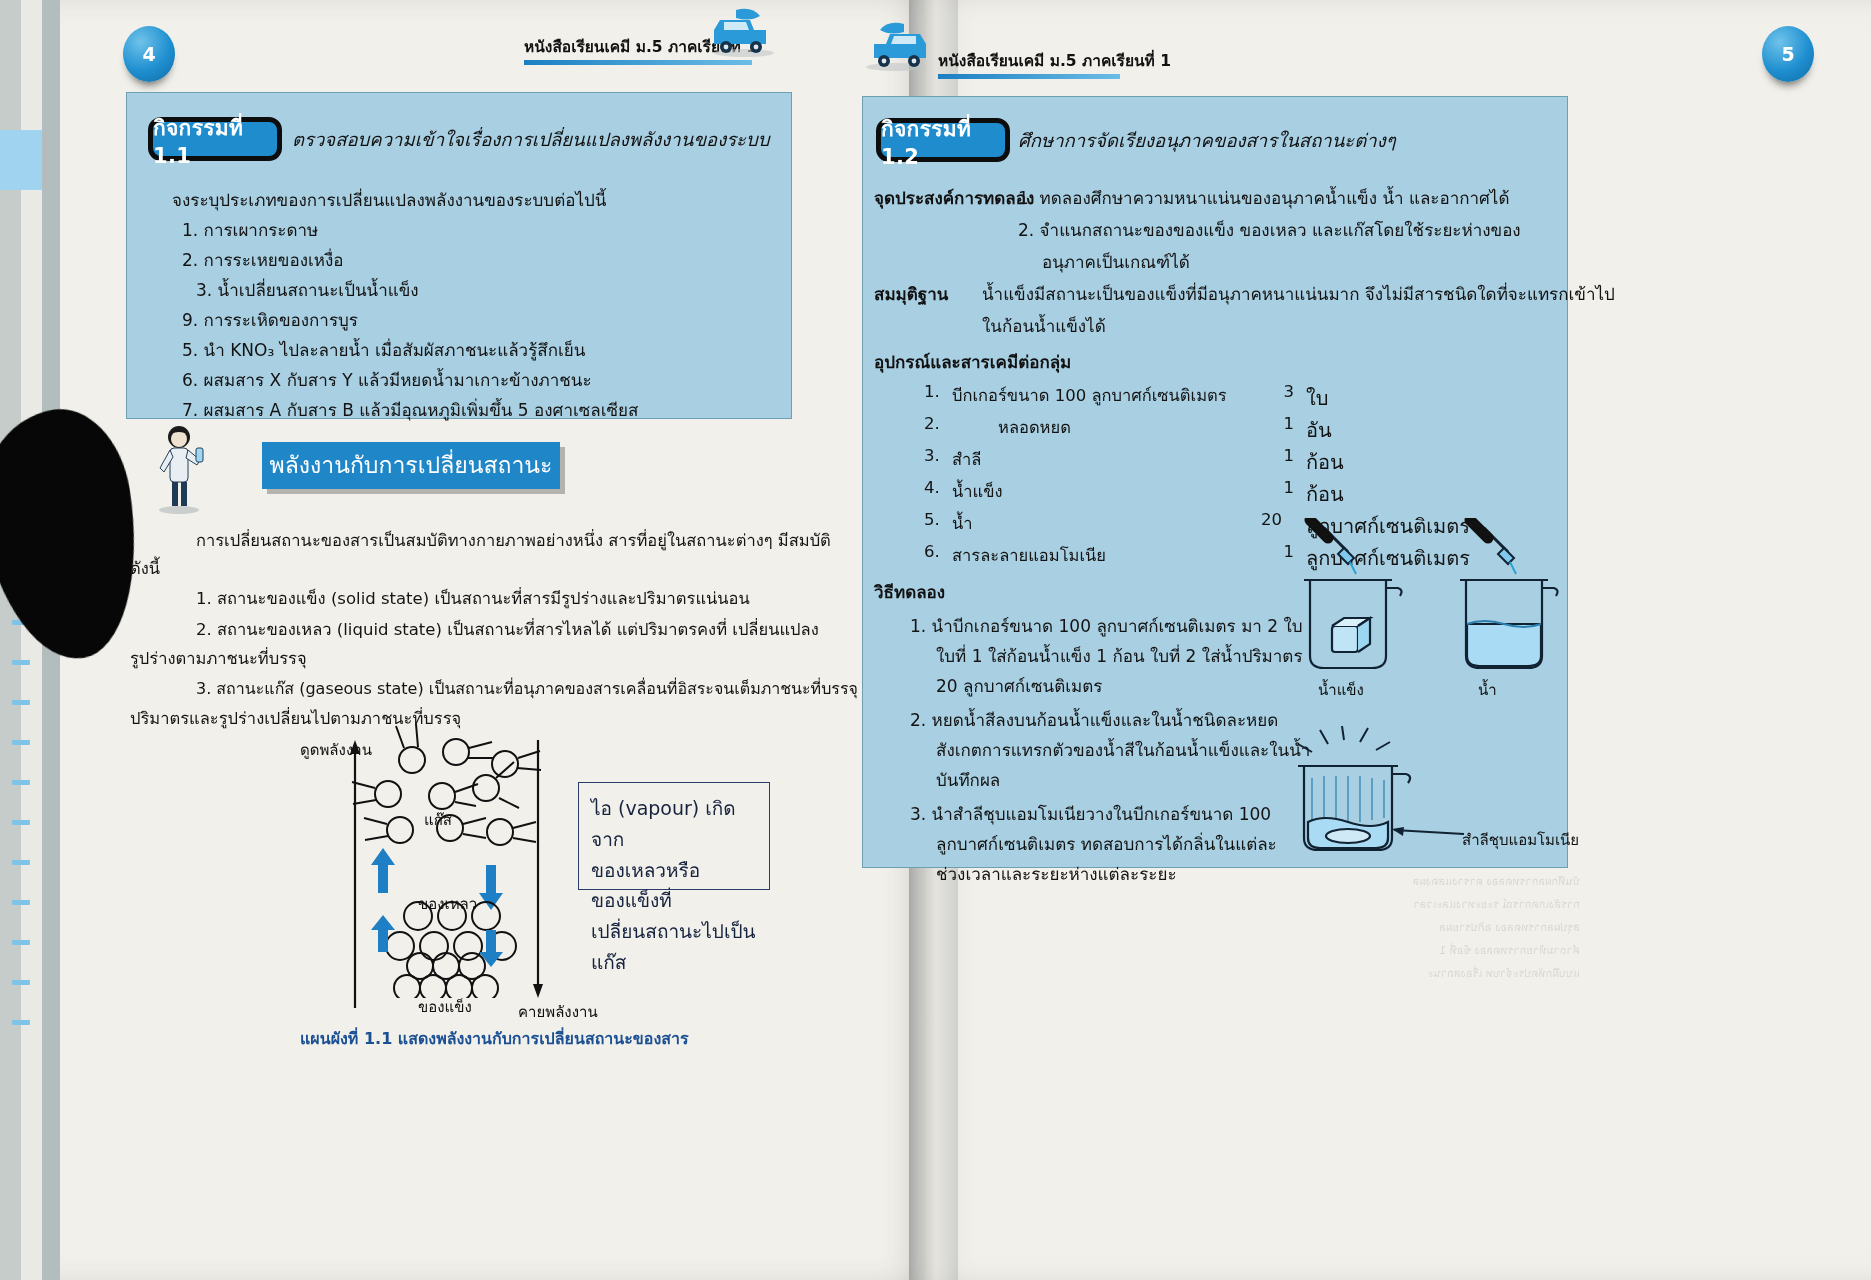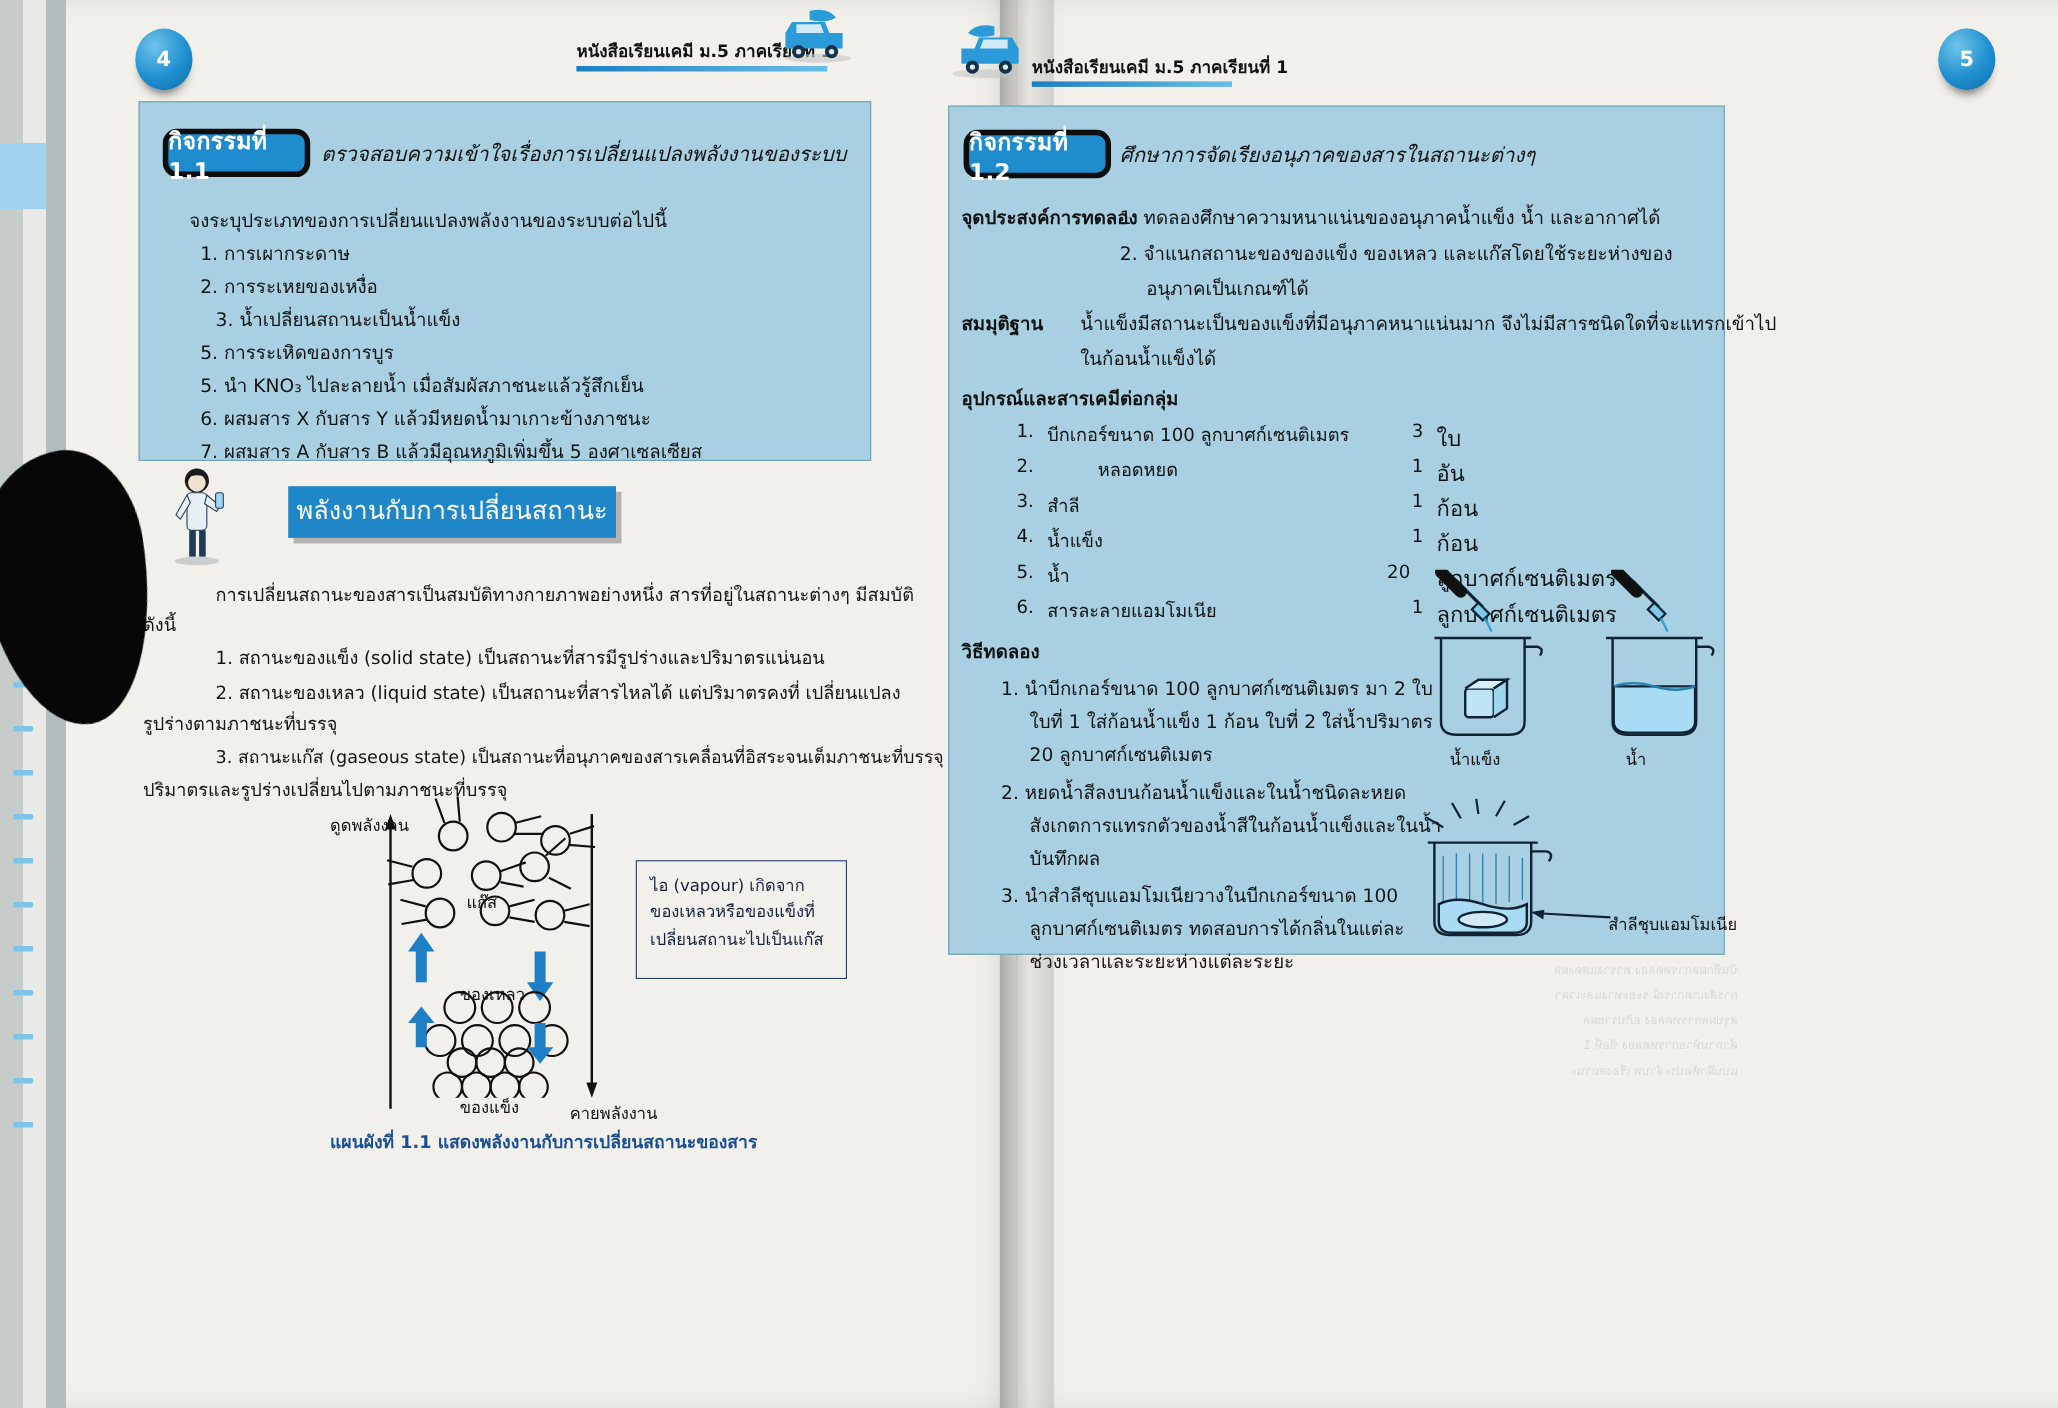--- a/index.html
+++ b/index.html
@@ -95,21 +95,21 @@
     display:block; text-align:center; line-height:47px;
   }
   #sec-mascot { position:absolute; left:148px; top:424px; width:62px; height:90px; }
 
   
   .body-p { position:absolute; font-size:16.5px; color:#141414; line-height:1.62; }
   .dlabel { position:absolute; font-size:15px; color:#111; white-space:nowrap; }
   .vnote {
     position:absolute; left:578px; top:782px; width:192px; height:108px;
     border:1.6px solid #2b3c6b; background:transparent;
-    padding:10px 12px; font-size:15px; color:#16233f; line-height:1.62;
+    padding:10px 12px; font-size:19px; color:#16233f; line-height:1.62;
   }
   .caption {
     position:absolute; font-size:16px; font-weight:bold; color:#1a4f94; white-space:nowrap;
   }
 
   
   .lbl { position:absolute; font-weight:bold; font-size:17px; color:#111; white-space:nowrap;}
   .eq-row { position:absolute; font-size:16.5px; color:#131313; white-space:nowrap; }
   .eq-qty { position:absolute; font-size:16.5px; color:#131313; text-align:right; width:28px;}
   .eq-unit{ position:absolute; font-size:20px; color:#131313; white-space:nowrap;}
@@ -166,21 +166,21 @@
   </svg>
 
   <div class="panel" style="left:126px; top:92px; width:666px; height:327px;"></div>
   <div class="badge" style="left:148px; top:117px; width:134px; height:44px;">กิจกรรมที่ 1.1</div>
   <div class="act-title" style="left:292px; top:125px;">ตรวจสอบความเข้าใจเรื่องการเปลี่ยนแปลงพลังงานของระบบ</div>
 
   <div class="p-text" style="left:172px; top:186px;">จงระบุประเภทของการเปลี่ยนแปลงพลังงานของระบบต่อไปนี้</div>
   <div class="p-text" style="left:182px; top:216px;">1.  การเผากระดาษ</div>
   <div class="p-text" style="left:182px; top:246px;">2.  การระเหยของเหงื่อ</div>
   <div class="p-text" style="left:196px; top:276px;">3.  น้ำเปลี่ยนสถานะเป็นน้ำแข็ง</div>
-  <div class="p-text" style="left:182px; top:306px;">5.  การระเหิดของการบูร</div>
+  <div class="p-text" style="left:182px; top:306px;">9.  การระเหิดของการบูร</div>
   <div class="p-text" style="left:182px; top:336px;">5.  นำ KNO₃ ไปละลายน้ำ เมื่อสัมผัสภาชนะแล้วรู้สึกเย็น</div>
   <div class="p-text" style="left:182px; top:366px;">6.  ผสมสาร X กับสาร Y แล้วมีหยดน้ำมาเกาะข้างภาชนะ</div>
   <div class="p-text" style="left:182px; top:396px;">7.  ผสมสาร A กับสาร B แล้วมีอุณหภูมิเพิ่มขึ้น 5 องศาเซลเซียส</div>
 
   <svg id="sec-mascot" viewBox="0 0 62 90">
     <ellipse cx="31" cy="86" rx="20" ry="4" fill="#b9bfbf" opacity=".7"></ellipse>
     <circle cx="31" cy="13" r="11" fill="#1b1b1b"></circle>
     <circle cx="31" cy="15" r="8" fill="#f0e2d0"></circle>
     <path d="M22 10 Q31 0 40 10 Q31 6 22 10Z" fill="#1b1b1b"></path>
     <rect x="22" y="24" width="18" height="34" rx="4" fill="#e8eef2" stroke="#25405c"></rect>

